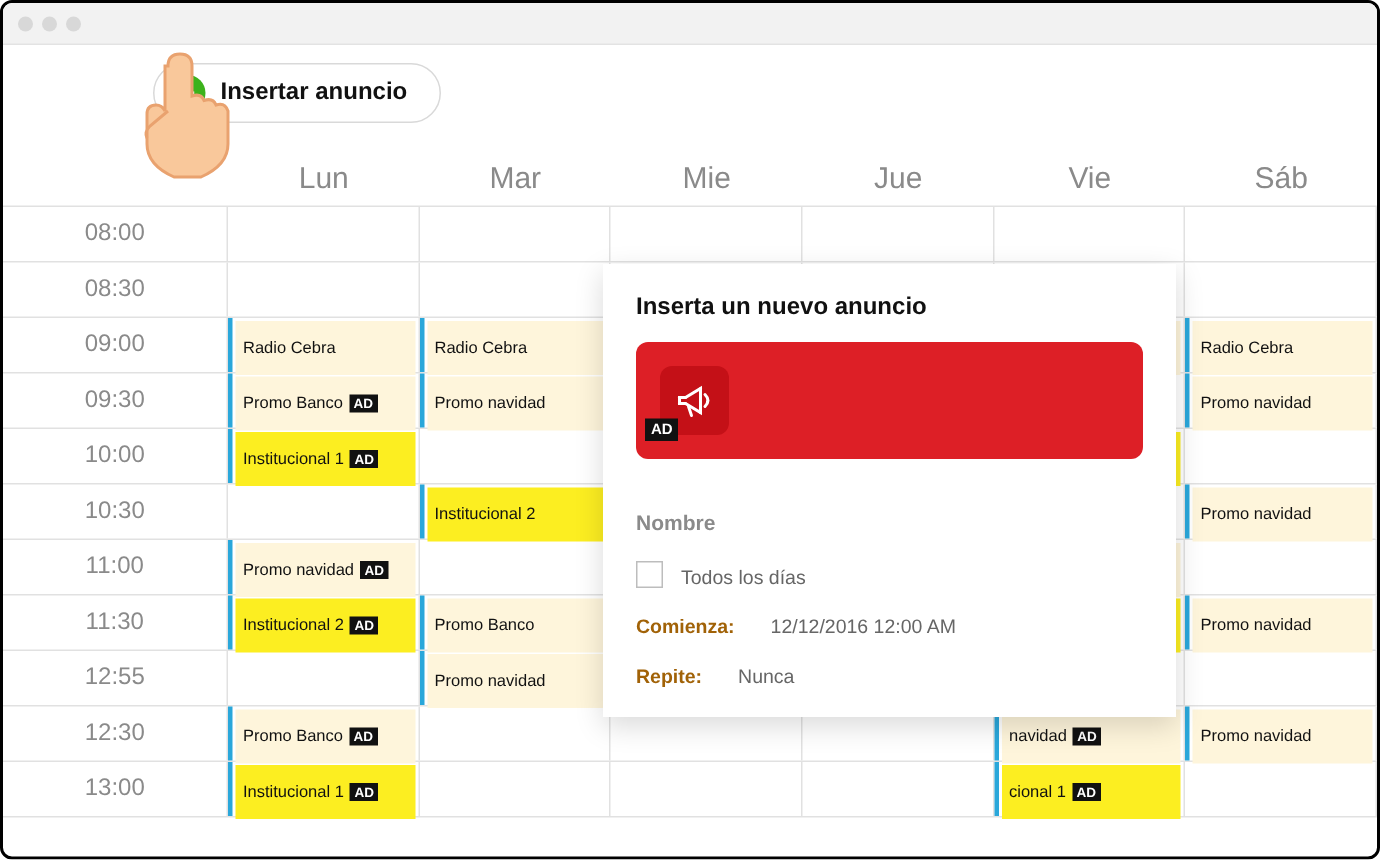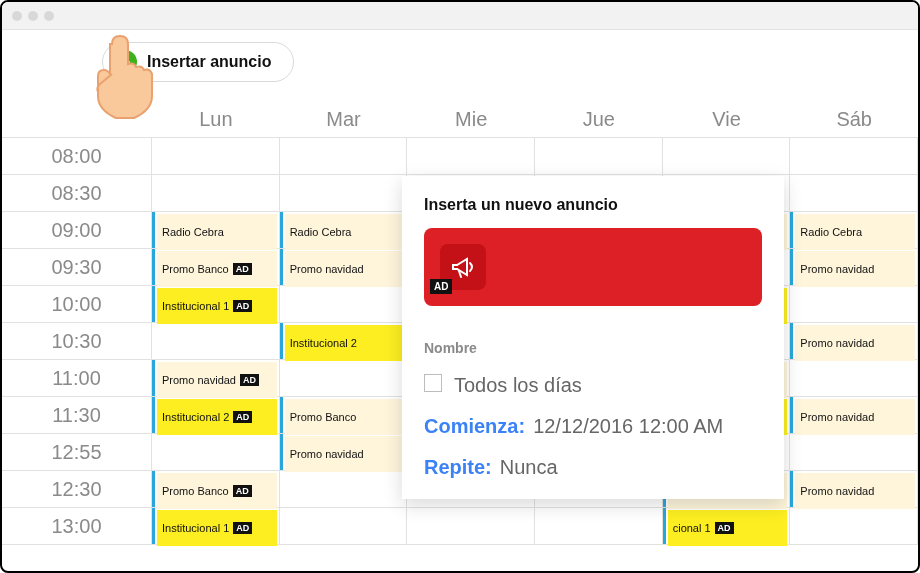--- a/index.html
+++ b/index.html
@@ -21,21 +21,21 @@
     display:flex;align-items:center;justify-content:center;font-weight:bold;font-size:18px;margin-right:10px;line-height:1;}
   .hand{position:absolute;left:-20px;top:-8px;pointer-events:none;}
 
   
   .sched{position:absolute;top:100px;left:0;right:0;bottom:0;overflow:hidden;}
   .head-row{display:flex;height:36px;align-items:center;font-size:20px;color:#8a8a8a;
     border-bottom:1px solid #e1e1e1;}
   .time-col{width:150px;flex:0 0 150px;}
   .day-col{flex:1 1 0;text-align:center;}
   .timelabel{width:150px;flex:0 0 150px;display:flex;align-items:center;justify-content:center;
-    font-size:20px;color:#8a8a8a;border-right:1px solid #e1e1e1;}
+    font-size:16px;color:#8a8a8a;border-right:1px solid #e1e1e1;}
   .rows{}
   .row{display:flex;height:37px;border-bottom:1px solid #e1e1e1;}
   .cell{flex:1 1 0;position:relative;border-right:1px solid #e1e1e1;
     border-left:3px solid transparent;padding:2px 2px;}
   .cell.active{border-left:3px solid #2aa7da;}
   .chip{height:36px;font-size:11px;display:flex;align-items:center;justify-content:flex-start;
     padding:0 3px 0 5px;color:#111;overflow:hidden;white-space:nowrap;}
   .chip.cream{background:#fef5db;}
   .chip.yellow{background:#fcee21;}
   .ad{background:#111;color:#fff;font-size:9px;font-weight:bold;padding:1px 3px;line-height:1.2;margin-left:4px;}
@@ -45,22 +45,22 @@
     box-shadow:0 6px 18px rgba(0,0,0,.15);padding:20px 22px;z-index:40;}
   .dialog h3{margin:0 0 14px 0;font-size:16px;color:#111;font-weight:bold;}
   .drop{background:#dd1f26;border-radius:8px;color:#fff;padding:16px;display:flex;align-items:flex-start;}
   .drop .icon-wrap{position:relative;margin-right:16px;}
   .drop .icon-box{width:46px;height:46px;border-radius:8px;background:#c41017;display:flex;align-items:center;justify-content:center;}
   .drop .adflag{position:absolute;left:-10px;bottom:-4px;background:#111;color:#fff;
     font-size:10px;font-weight:bold;padding:2px 4px;}
   .drop .txt{font-size:13px;font-weight:bold;line-height:1.6;}
   .drop .txt .or{font-weight:bold;}
   .drop .txt a{color:#fff;text-decoration:underline;cursor:pointer;}
-  .form-row{margin-top:18px;font-size:20px;color:#666;display:flex;align-items:flex-start;}
-  .form-row .lbl{color:#3b82f6;font-weight:bold;margin-right:8px;}
+  .form-row{margin-top:18px;font-size:13px;color:#666;display:flex;align-items:flex-end;}
+  .form-row .lbl{color:#a16207;font-weight:bold;margin-right:24px;}
   .form-row .val{color:#666;}
   .checkbox{width:18px;height:18px;border:1px solid #bdbdbd;margin-right:12px;cursor:pointer;}
   .name-lbl{margin-top:34px;font-size:14px;color:#8a8a8a;font-weight:bold;}
 </style>
 </head>
 <body>
 
 <div class="frame">
 
   <div class="chrome">

